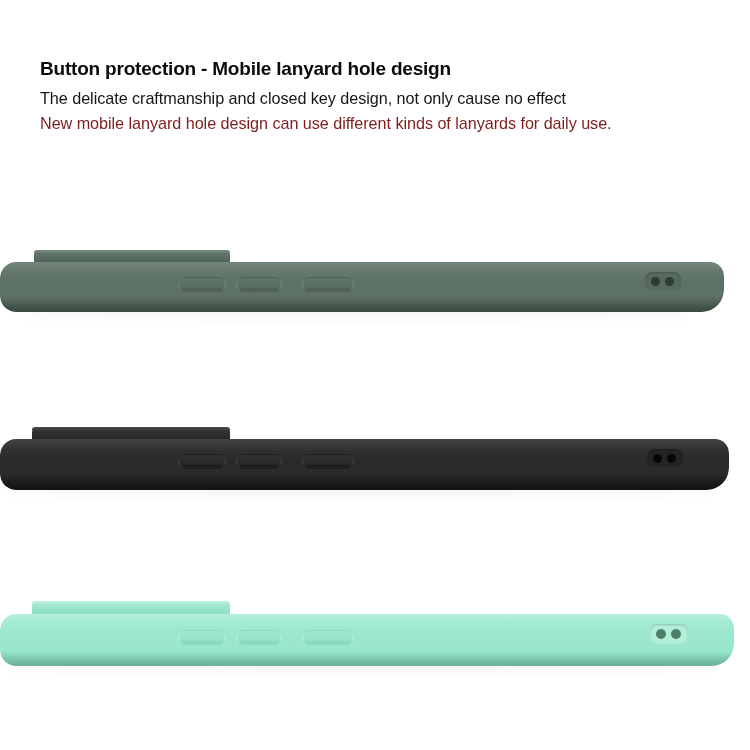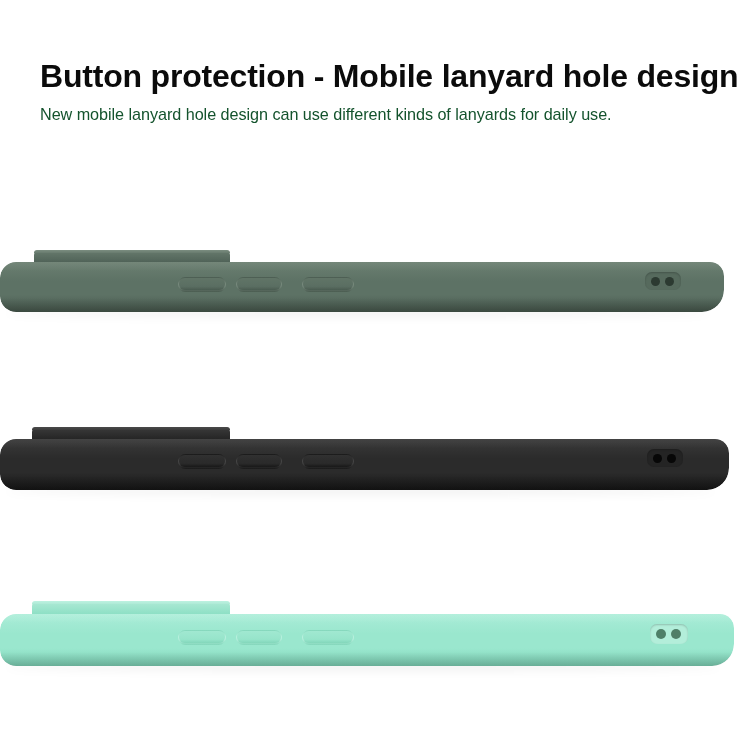--- a/index.html
+++ b/index.html
@@ -22,21 +22,21 @@
 
   
   .copy-block {
     position: absolute;
     left: 40px;
     top: 58px;
     width: 690px;
   }
   .headline {
     font-family: "Liberation Sans", sans-serif;
-    font-size: 32px;
+    font-size: 19px;
     font-weight: bold;
     color: #0b0b0b;
     letter-spacing: -0.2px;
     line-height: 1.18;
     margin: 0 0 6px 0;
     white-space: nowrap;
   }
   .body-line {
     font-family: "Liberation Sans", sans-serif;
     font-size: 16.2px;
@@ -134,21 +134,22 @@
     filter: blur(4px);
   }
 </style>
 </head>
 <body style="background: rgb(255, 255, 255);">
 
 <div class="page" style="width: 750px; height: 750px;">
 
   <div class="copy-block">
     <h1 class="headline" style="color: rgb(11, 11, 11);">Button protection - Mobile lanyard hole design</h1>
-    <p class="body-line" style="color: #14532d;">New mobile lanyard hole design can use different kinds of lanyards for daily use.</p>
+    <p class="body-line" style="color: rgb(21, 21, 21);">The delicate craftmanship and closed key design, not only cause no effect</p>
+    <p class="body-line" style="color: #7f1d1d;">New mobile lanyard hole design can use different kinds of lanyards for daily use.</p>
   </div>
 
   <div class="phone" id="row0" style="top: 240px;">
     <div class="phone-inner">
       <div class="ground-shadow" id="shadow0" style="left: 6px; top: 69px; width: 704px; height: 8px; background: rgba(0, 0, 0, 0.055);"></div>
       <div class="cam-bump" id="bump0" style="left: 34px; top: 10px; width: 196px; height: 24px; background: linear-gradient(rgb(104, 123, 110) 0%, rgb(78, 97, 86) 55%, rgb(71, 88, 77) 100%);">
         <div class="cam-bump-top" id="bumptop0" style="background: linear-gradient(rgb(123, 141, 128) 0%, rgb(104, 123, 110) 100%);"></div>
       </div>
       <div class="body-slab" id="slab0" style="left: 0px; top: 22px; width: 724px; height: 50px;">
         <div class="slab-shade" id="shade0" style="background: linear-gradient(rgb(107, 127, 113) 0%, rgb(93, 114, 101) 38%, rgb(93, 114, 101) 66%, rgb(71, 88, 77) 100%);"></div>

